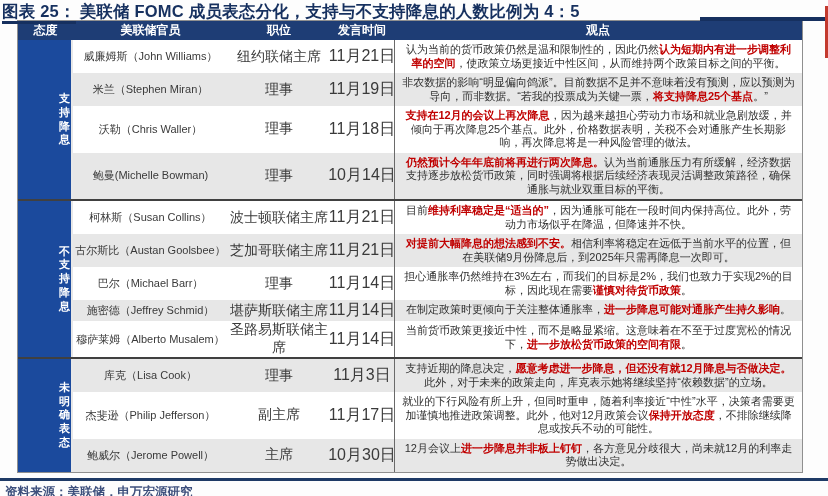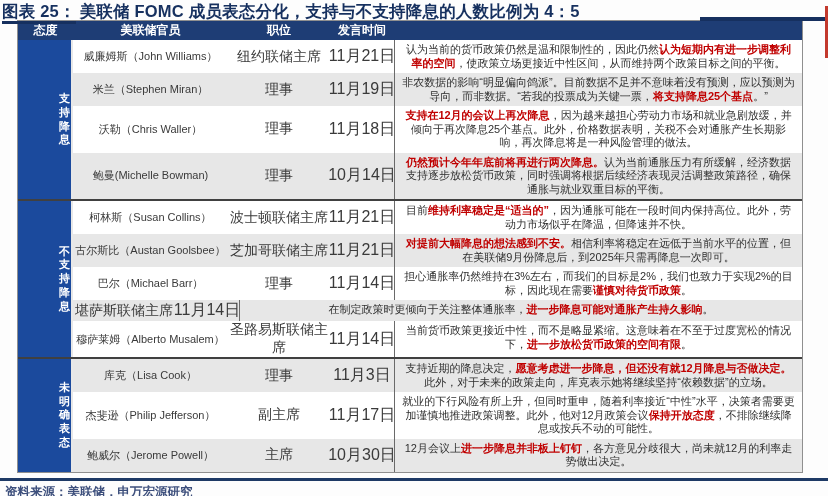--- a/index.html
+++ b/index.html
@@ -51,20 +51,21 @@
     <div class="title"><span class="fig-label">图表 25：</span><span>美联储 FOMC 成员表态分化，支持与不支持降息的人数比例为 4：5</span></div>
     <div class="title-rule"></div>
   </div>
 
   <div class="table">
     <div class="thead">
       <div class="th c-att">态度</div>
       <div class="th c-off">美联储官员</div>
       <div class="th c-pos">职位</div>
       <div class="th c-date">发言时间</div>
+      <div class="th c-view">观点</div>
     </div>
     <div id="tbody">
         <div class="group">
           <div class="att-cell">支持降息</div>
           <div class="rows">
             <div class="row">
               <div class="cell c-off">威廉姆斯（John Williams）</div>
               <div class="cell c-pos">纽约联储主席</div>
               <div class="cell c-date">11月21日</div>
               <div class="cell c-view view"><span>认为当前的货币政策仍然是温和限制性的，因此仍然</span><span class="red">认为短期内有进一步调整利率的空间</span><span>，使政策立场更接近中性区间，从而维持两个政策目标之间的平衡。</span></div>
@@ -104,20 +105,21 @@
               <div class="cell c-date">11月21日</div>
               <div class="cell c-view view"><span class="red">对提前大幅降息的想法感到不安。</span><span>相信利率将稳定在远低于当前水平的位置，但在美联储9月份降息后，到2025年只需再降息一次即可。</span></div>
             </div>
             <div class="row">
               <div class="cell c-off">巴尔（Michael Barr）</div>
               <div class="cell c-pos">理事</div>
               <div class="cell c-date">11月14日</div>
               <div class="cell c-view view"><span>担心通胀率仍然维持在3%左右，而我们的目标是2%，我们也致力于实现2%的目标，因此现在需要</span><span class="red">谨慎对待货币政策</span><span>。</span></div>
             </div>
             <div class="row shade">
+              <div class="cell c-off">施密德（Jeffrey Schmid）</div>
               <div class="cell c-pos">堪萨斯联储主席</div>
               <div class="cell c-date">11月14日</div>
               <div class="cell c-view view"><span>在制定政策时更倾向于关注整体通胀率，</span><span class="red">进一步降息可能对通胀产生持久影响</span><span>。</span></div>
             </div>
             <div class="row">
               <div class="cell c-off">穆萨莱姆（Alberto Musalem）</div>
               <div class="cell c-pos">圣路易斯联储主席</div>
               <div class="cell c-date">11月14日</div>
               <div class="cell c-view view"><span>当前货币政策更接近中性，而不是略显紧缩。这意味着在不至于过度宽松的情况下，</span><span class="red">进一步放松货币政策的空间有限</span><span>。</span></div>
             </div>

